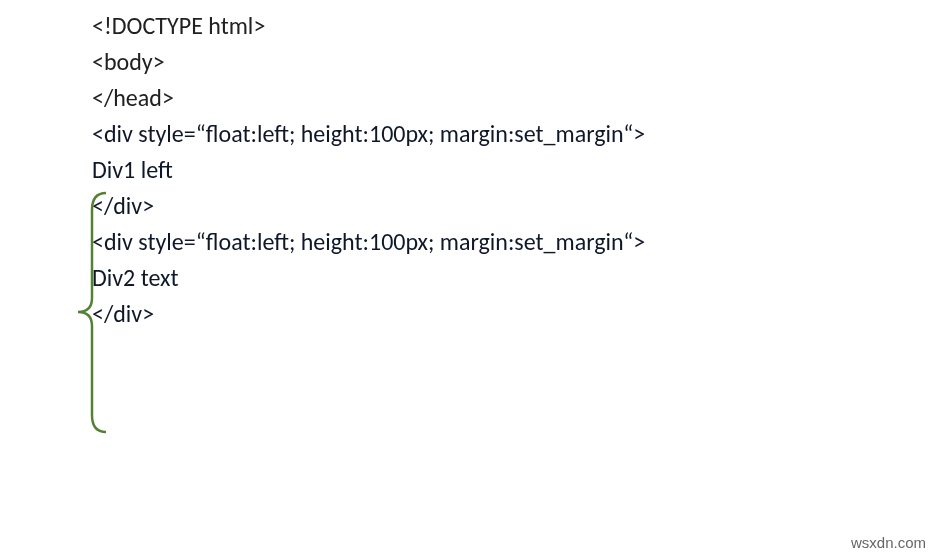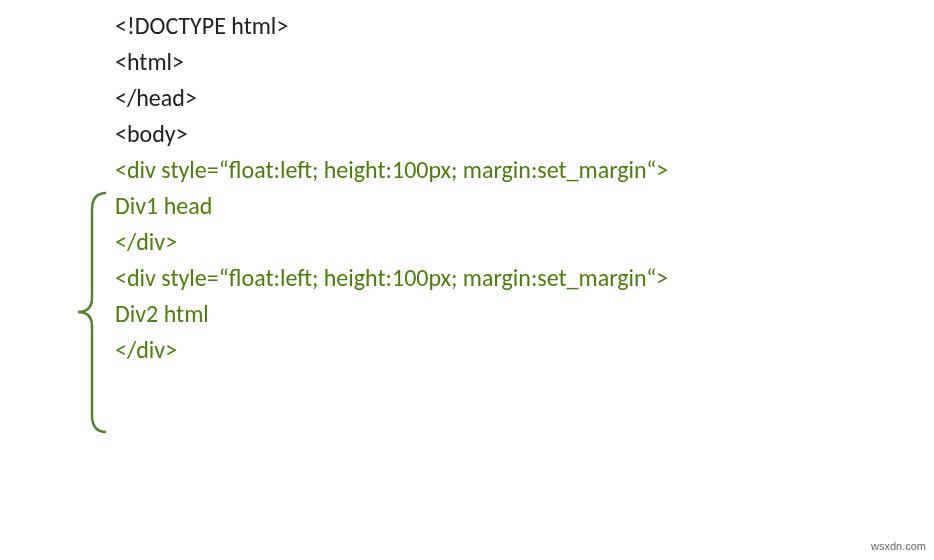--- a/index.html
+++ b/index.html
@@ -7,63 +7,62 @@
       padding: 0;
       font-family: Calibri, 'Segoe UI', Arial, sans-serif;
       font-size: 24px;
       line-height: 1.5;
       background: #ffffff;
       width: 934px;
       height: 560px;
       position: relative;
     }
     .code-container {
-      padding-left: 115px;
+      padding-left: 92px;
       padding-top: 8px;
     }
     .code-line {
       color: #212121;
       white-space: pre;
     }
     .code-line.green {
-      color: #4d7c0f;
+      color: #0f172a;
     }
     .bracket {
       position: absolute;
       left: 72px;
       top: 190px;
       width: 40px;
       height: 245px;
     }
     .bracket svg {
       width: 100%;
       height: 100%;
     }
     .watermark {
       position: absolute;
       bottom: 6px;
       right: 8px;
-      font-size: 11px;
+      font-size: 15px;
       color: #666;
       font-family: Arial, sans-serif;
     }
   </style>
 </head>
 <body>
 
 <div class="code-container">
   <div class="code-line">&lt;!DOCTYPE html&gt;</div>
-  <div class="code-line">&lt;html&gt;</div>
+  <div class="code-line">&lt;body&gt;</div>
   <div class="code-line">&lt;/head&gt;</div>
-  <div class="code-line">&lt;body&gt;</div>
   <div class="code-line green">&lt;div style=“float:left; height:100px; margin:set_margin“&gt;</div>
-  <div class="code-line green">Div1 head</div>
+  <div class="code-line green">Div1 left</div>
   <div class="code-line green">&lt;/div&gt;</div>
   <div class="code-line green">&lt;div style=“float:left; height:100px; margin:set_margin“&gt;</div>
-  <div class="code-line green">Div2 html</div>
+  <div class="code-line green">Div2 text</div>
   <div class="code-line green">&lt;/div&gt;</div>
 </div>
 
 <div class="bracket">
   <svg viewBox="0 0 40 245" preserveAspectRatio="none">
     <path d="M 34 3
              Q 20 3 20 20
              L 20 108
              Q 20 122 6 122
              Q 20 122 20 136

